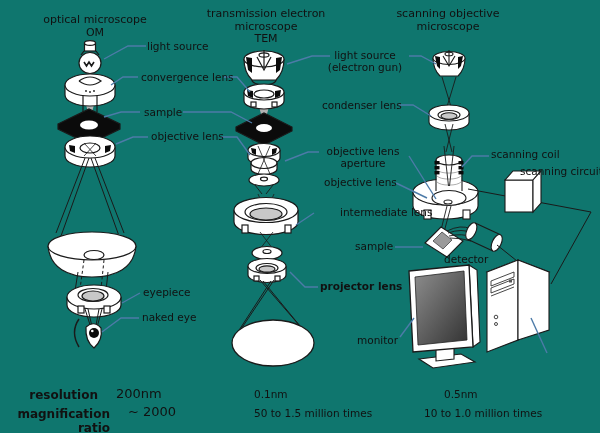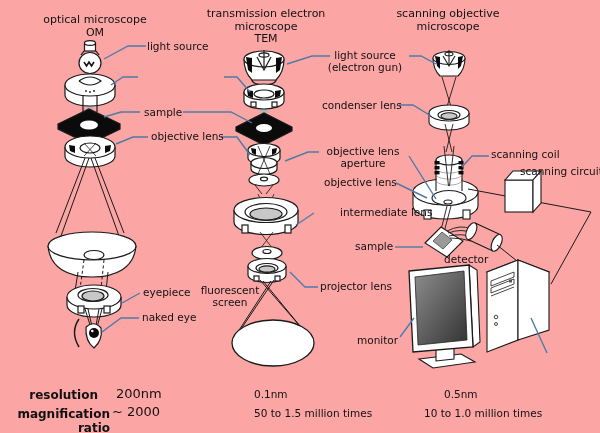--- a/index.html
+++ b/index.html
@@ -1,17 +1,17 @@
 <!DOCTYPE html>
 <html><head>
 <meta charset="utf-8">
 <style>
   html,body{margin:0;padding:0;}
   #stage{
-    position:relative;width:600px;height:433px;background:#fca5a5;
+    position:relative;width:600px;height:433px;background:#0f766e;
     font-family:"DejaVu Sans","Liberation Sans",sans-serif;
     color:#111;overflow:hidden;
   }
   #art{position:absolute;left:0;top:0;}
   .lbl{position:absolute;font-size:10.5px;line-height:11.5px;white-space:nowrap;color:#111;}
   .lbl.center{text-align:center;white-space:normal;}
   .title{position:absolute;font-size:11px;line-height:12.5px;text-align:center;color:#111;}
   .stat-key{position:absolute;font-size:12px;font-weight:bold;text-align:right;}
   .stat-val-big{position:absolute;font-size:13px;}
   .stat-val{position:absolute;font-size:10.5px;}
@@ -346,49 +346,46 @@
   <div>transmission electron</div>
   <div>microscope</div>
   <div>TEM</div>
 </div>
 <div class="title" style="left:378px;top:8px;width:140px;">
   <div>scanning objective</div>
   <div>microscope</div>
 </div>
 
 <div class="lbl" style="left:147px;top:41px;">light source</div>
+<div class="lbl" style="left:141px;top:71.5px;">convergence lens</div>
 <div class="lbl" style="left:144px;top:106.5px;">sample</div>
 <div class="lbl" style="left:151px;top:131px;">objective lens</div>
 <div class="lbl" style="left:143px;top:287px;">eyepiece</div>
 <div class="lbl" style="left:142px;top:312px;">naked eye</div>
 
 <div class="lbl center" style="left:323px;top:50px;width:84px;">
   <div>light source</div>
   <div>(electron gun)</div>
 </div>
 <div class="lbl" style="left:322px;top:99.5px;">condenser lens</div>
 <div class="lbl center" style="left:321px;top:146px;width:84px;">
   <div>objective lens</div>
   <div>aperture</div>
 </div>
 <div class="lbl" style="left:324px;top:177px;">objective lens</div>
 <div class="lbl" style="left:316px;top:207px;margin-left:24px;">intermediate lens</div>
 <div class="lbl" style="left:355px;top:241px;">sample</div>
-<div class="lbl" style="left:320px;top:281px;">projector lens</div>
-<div class="lbl center" style="left:200px;top:285px;width:60px;">
-  <div>fluorescent</div>
-  <div>screen</div>
-</div>
+<div class="lbl" style="left:320px;top:281px;font-weight:bold;">projector lens</div>
 <div class="lbl" style="left:491px;top:149px;">scanning coil</div>
 <div class="lbl" style="left:520px;top:165.5px;">scanning circuit</div>
 <div class="lbl" style="left:444px;top:253.5px;">detector</div>
 <div class="lbl" style="left:357px;top:334.5px;">monitor</div>
 
 <div class="stat-key" style="left:10px;top:388px;width:88px;">resolution</div>
 <div class="stat-key" style="left:14px;top:407px;width:96px;">magnification ratio</div>
 <div class="stat-val-big" style="left:116px;top:386px;">200nm</div>
-<div class="stat-val-big" style="left:112px;top:404px;">~ 2000</div>
+<div class="stat-val-big" style="left:128px;top:404px;">~ 2000</div>
 <div class="stat-val" style="left:254px;top:388px;">0.1nm</div>
 <div class="stat-val" style="left:254px;top:407px;">50 to 1.5 million times</div>
 <div class="stat-val" style="left:444px;top:388px;text-align:center;">0.5nm</div>
 <div class="stat-val" style="left:424px;top:407px;">10 to 1.0 million times</div>
 
 </div>
 
 </body></html>

